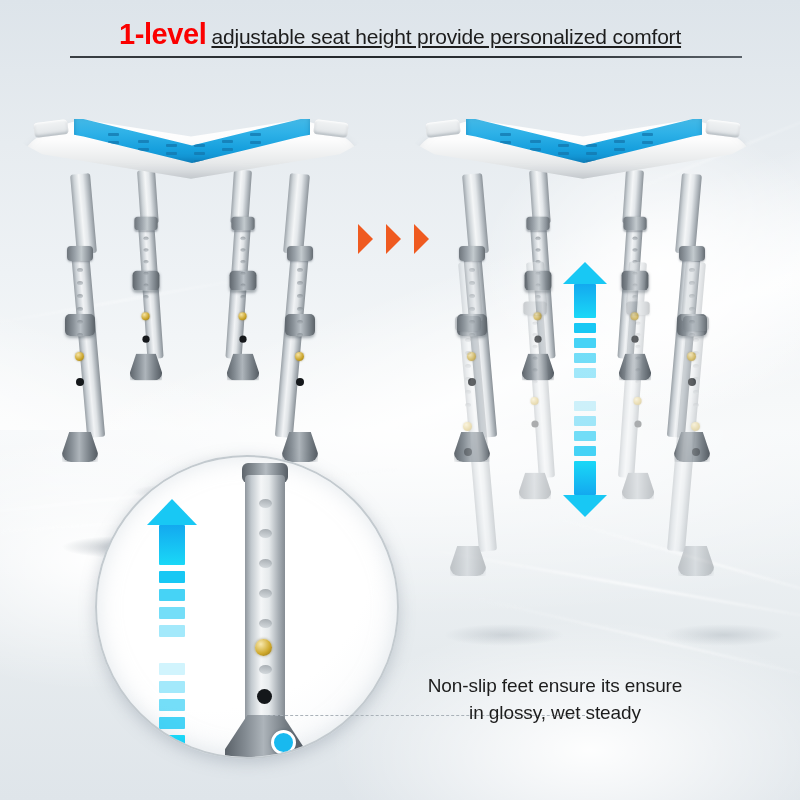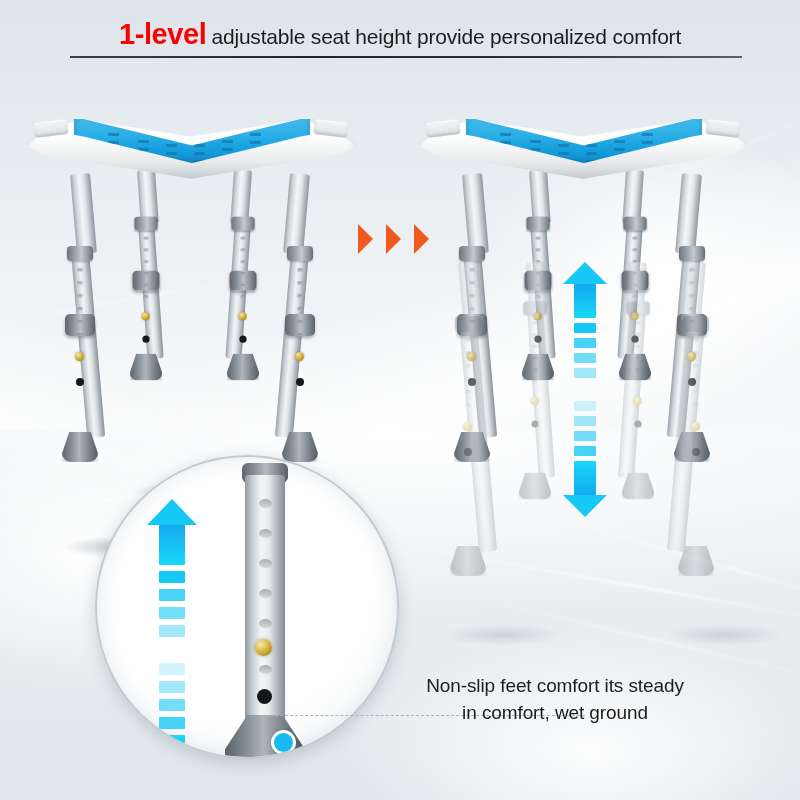--- a/index.html
+++ b/index.html
@@ -32,21 +32,21 @@
   .sw7{left:600px;top:150px;width:260px;transform:rotate(-22deg);opacity:.45;}
   .glow{position:absolute;border-radius:50%;background:radial-gradient(closest-side,rgba(255,255,255,.95),rgba(255,255,255,0));}
   .g1{left:480px;top:120px;width:360px;height:300px;}
   .g2{left:-120px;top:430px;width:420px;height:260px;}
   .g3{left:330px;top:620px;width:520px;height:260px;}
 
   
   .header{position:absolute;left:0;top:18px;width:800px;text-align:center;}
   .hl{display:inline-block;vertical-align:baseline;}
   .hl-red{color:#fb0000;font-size:29px;font-weight:bold;letter-spacing:-.4px;}
-  .hl-rest{color:#1d1d1d;font-size:21px;letter-spacing:-.2px;margin-left:5px;}
+  .hl-rest{color:#1d1d1d;font-size:21px;letter-spacing:-.2px;margin-left:5px;text-decoration:underline;}
   .rule{position:absolute;left:70px;top:56px;width:672px;height:2px;
         background:linear-gradient(90deg,#3a3f44,#23272b 35%,#2b3035 70%,#5a6168);}
 
   
   .stool{position:absolute;}
   
   .seat{position:absolute;left:0;top:0;width:338px;height:78px;}
   .seat-body{
     position:absolute;left:0;top:0;width:338px;height:68px;
     background:linear-gradient(#ffffff 0%,#fdfdfd 40%,#e9ebec 72%,#d2d6d9 100%);
@@ -473,17 +473,17 @@
     <div class="mag-hole" style="top:162px;"></div>
     <div class="mag-pin" style="top:182px;"></div>
     <div class="mag-hole" style="top:208px;"></div>
     <div class="mag-dark" style="top:232px;"></div>
     <div class="mag-foot"></div>
     <div class="cyandot"></div>
   </div>
   <div class="dotline"></div>
 
   <div class="caption">
-    <div>Non-slip feet comfort its steady</div>
-    <div>in comfort, wet ground</div>
+    <div>Non-slip feet ensure its ensure</div>
+    <div>in glossy, wet steady</div>
   </div>
 
 </div>
 
 </body></html>

